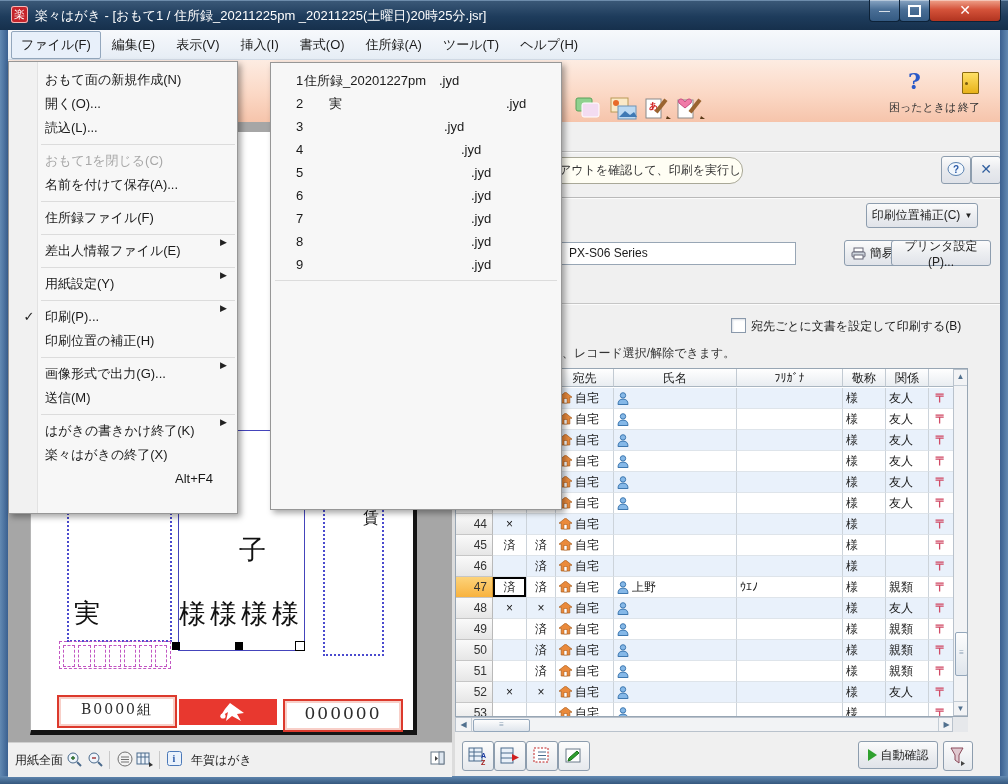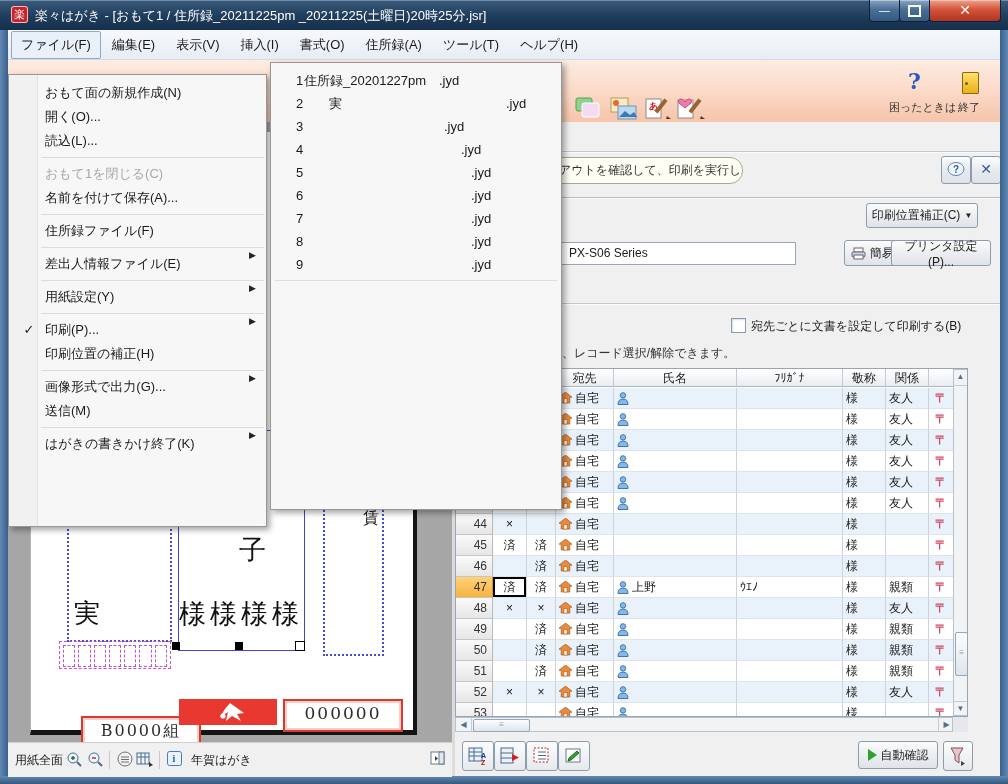--- a/index.html
+++ b/index.html
@@ -65,21 +65,21 @@
   
   .sb{background:#f2f3f5;border:1px solid #b9c2cc;box-sizing:border-box;}
   .sb-arrow{color:#51708e;font-size:8px;text-align:center;line-height:14px;}
   .sb-thumb{background:linear-gradient(#fdfdfd,#dfe5ec);border:1px solid #94a7bb;border-radius:2px;
     color:#8ba0b5;font-size:8px;text-align:center;line-height:40px;}
   
   .iconbtn{border:1px solid #8d9dae;border-radius:3px;background:linear-gradient(#fcfcfc,#e6e9ed);display:flex;align-items:center;justify-content:center;}
   .play{width:0;height:0;border-left:9px solid #2fa12f;border-top:6px solid transparent;border-bottom:6px solid transparent;}
   
   .menu{background:#f7f7f7;border:1px solid #979797;box-shadow:3px 3px 6px rgba(0,0,0,.35);z-index:50;font-size:13px;}
-  .file-menu{left:8px;top:74px;width:259px;height:453px;padding-top:6px;box-sizing:border-box;}
+  .file-menu{left:8px;top:61px;width:230px;height:453px;padding-top:6px;box-sizing:border-box;}
   .file-menu:before{content:"";position:absolute;left:0;top:0;width:28px;height:100%;background:#f1f1f1;border-right:1px solid #e2e2e2;}
   .fm-item{position:relative;height:24px;line-height:24px;padding-left:36px;white-space:nowrap;}
   .fm-item.disabled{color:#a8a8a8;}
   .fm-check{position:absolute;left:10px;width:20px;text-align:center;color:#222;}
   .fm-arrow{position:absolute;right:10px;font-size:9px;color:#222;}
   .fm-short{position:absolute;right:24px;}
   .menu-sep{height:1px;background:#dcdcdc;margin:4px 2px 4px 32px;}
   .sub-menu{left:270px;top:62px;width:292px;height:448px;padding-top:6px;box-sizing:border-box;}
   .rm-item{position:relative;height:23px;line-height:23px;white-space:nowrap;}
   .rm-num{position:absolute;left:25px;}
@@ -188,21 +188,21 @@
     <div class="abs pcode" style="left:28px;top:509px;width:112px;height:28px;">
       <div></div>
         <div></div>
         <div></div>
         <div></div>
         <div></div>
         <div></div>
         <div></div>
     </div>
 
-    <div class="abs ornate" style="left:26px;top:584px;width:116px;height:29px;line-height:25px;font-size:16px;margin-left:24px;">B0000組</div>
+    <div class="abs ornate" style="left:26px;top:563px;width:116px;height:29px;line-height:25px;font-size:14px;">B0000組</div>
     <div class="abs redblock" style="left:148px;top:567px;width:98px;height:26px;">
       <svg width="44" height="22" viewBox="0 0 44 22">
         <path d="M24 2 L38 12 L31 13 L35 20 L26 15 L20 20 L22 11 L14 16 L19 8 Z" fill="#fff"></path>
         <circle cx="17" cy="15" r="2.6" fill="#fff"></circle>
       </svg>
     </div>
     <div class="abs ornate" style="left:252px;top:567px;width:116px;height:29px;line-height:25px;font-size:17px;">000000</div>
   </div>
 </div>
 <div class="abs pane-divider"></div>
@@ -765,20 +765,21 @@
     <div class="menu-sep"></div>
     <div class="fm-item"><span>用紙設定(Y)</span><div class="fm-arrow">▶</div></div>
     <div class="menu-sep"></div>
     <div class="fm-item"><div class="fm-check">✓</div><span>印刷(P)...</span></div>
     <div class="fm-item"><span>印刷位置の補正(H)</span><div class="fm-arrow">▶</div></div>
     <div class="menu-sep"></div>
     <div class="fm-item"><span>画像形式で出力(G)...</span></div>
     <div class="fm-item"><span>送信(M)</span><div class="fm-arrow">▶</div></div>
     <div class="menu-sep"></div>
     <div class="fm-item"><span>はがきの書きかけ終了(K)</span></div>
+    <div class="fm-item"><span>楽々はがきの終了(X)</span><div class="fm-short">Alt+F4</div></div>
   </div>
 
 <div class="abs menu sub-menu" id="sub-menu">
     <div class="rm-item">
       <div class="rm-num">1</div>
       <div class="rm-name" style="left: 33px;">住所録_20201227pm</div>
       <div class="rm-ext" style="left: 168px;">.jyd</div>
     </div>
     <div class="rm-item">
       <div class="rm-num">2</div>

